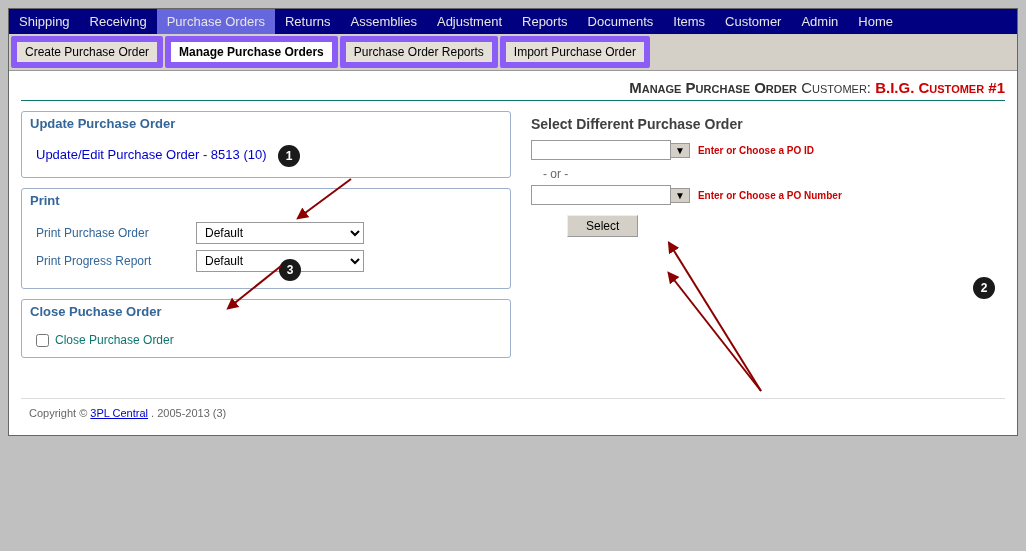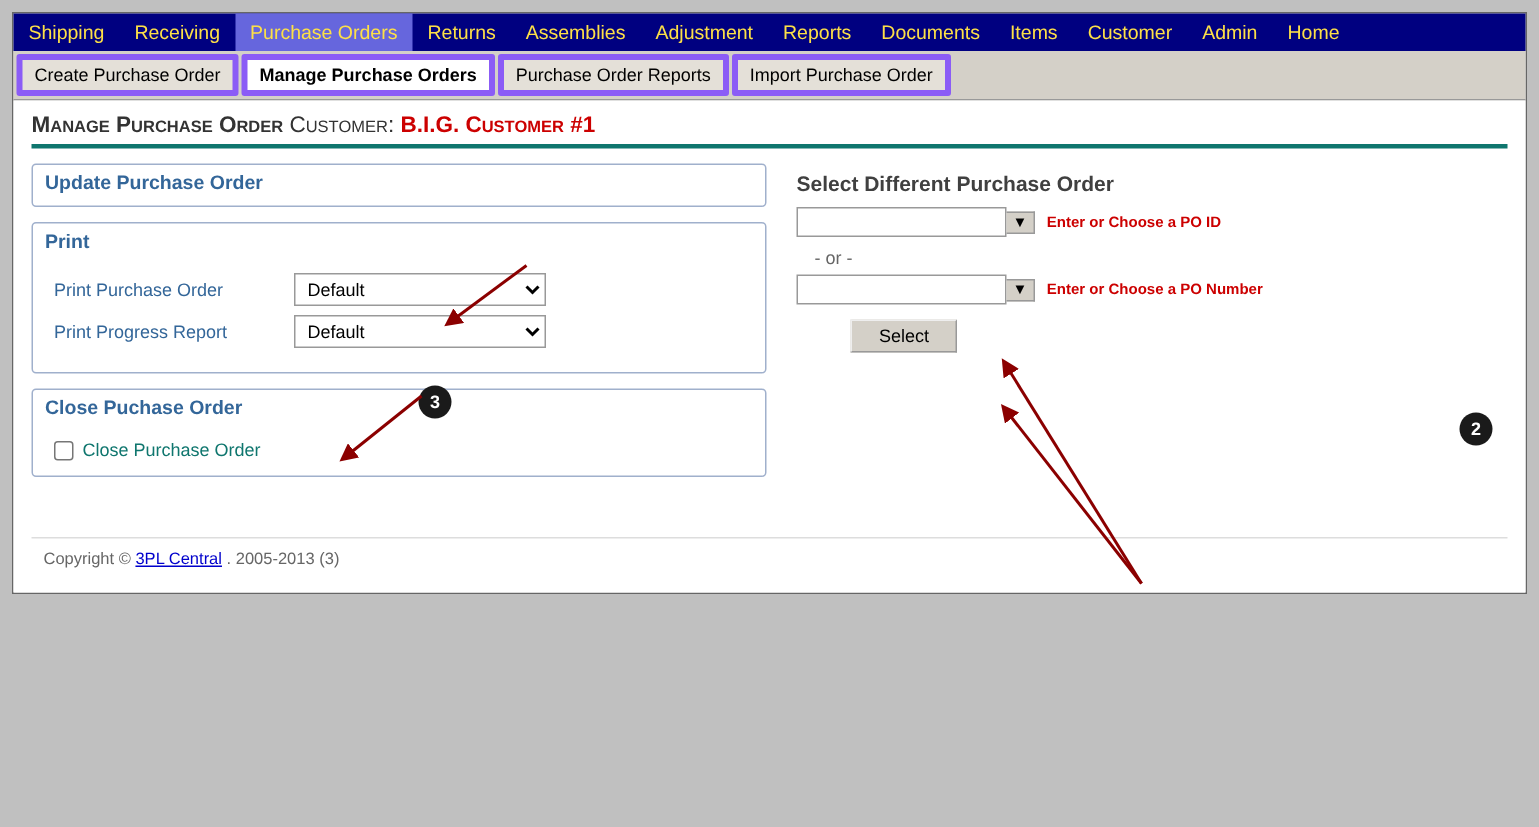--- a/index.html
+++ b/index.html
@@ -19,21 +19,21 @@
       border: 1px solid #666;
     }
     
     .top-nav {
       background: #000080;
       display: flex;
       flex-wrap: wrap;
       padding: 0;
     }
     .top-nav a {
-      color: #fde047;
+      color: #e5e5e5;
       text-decoration: none;
       padding: 5px 10px;
       font-size: 13px;
       display: inline-block;
     }
     .top-nav a:hover, .top-nav a.active {
       background: #4444cc;
     }
     .top-nav a.active {
       background: #6666dd;
@@ -45,42 +45,43 @@
       border-bottom: 1px solid #999;
       padding: 2px 2px;
       gap: 2px;
     }
     .sub-nav a {
       color: #000;
       text-decoration: none;
       padding: 3px 8px;
       font-size: 12px;
       background: #e4e0d8;
-      border: 4px solid #8b5cf6;
+      border: 6px solid #8b5cf6;
       border-radius: 2px;
       display: inline-block;
     }
     .sub-nav a.active {
       background: white;
       font-weight: bold;
     }
     
     .page-content {
       padding: 8px 12px;
       background: white;
     }
     
     .page-title {
       font-size: 15px;
       font-weight: bold;
       color: #333;
-      border-bottom: 3px solid #0f766e;
+      border-bottom: 1px solid #0f766e;
       padding-bottom: 4px;
       margin-bottom: 10px;
       font-variant: small-caps;
+      text-align: right;
     }
     .page-title .customer-label {
       color: #333;
       font-weight: normal;
     }
     .page-title .customer-name {
       color: #cc0000;
       font-weight: bold;
     }
     
@@ -261,20 +262,25 @@
       </div>
 
       <div style="position:relative;">
 
         <div class="two-col">
 
           <div class="left-col">
 
             <div class="section">
               <div class="section-title">Update Purchase Order</div>
+              <div class="section-body">
+                <a href="#" class="update-po-link">Update/Edit Purchase Order - 8513 (10)</a>
+                
+                <span class="annotation-circle" style="margin-left:8px; vertical-align:middle;">1</span>
+              </div>
             </div>
 
             <div class="section">
               <div class="section-title">Print</div>
               <div class="section-body">
                 <div class="print-row">
                   <span class="print-label">Print Purchase Order</span>
                   <select class="print-select">
                     <option>Default</option>
                   </select>

